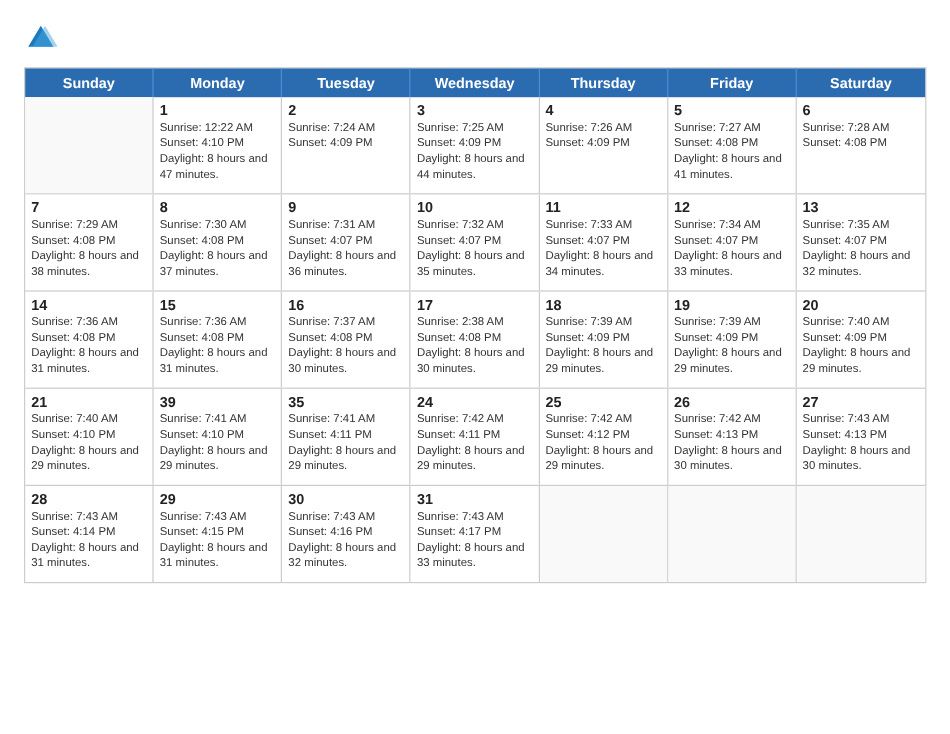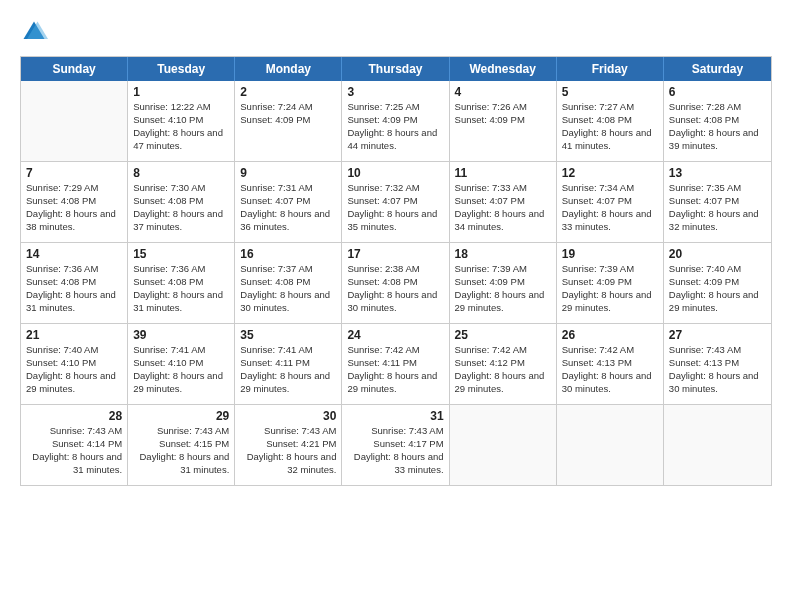--- a/index.html
+++ b/index.html
@@ -79,21 +79,21 @@
       flex: 1;
       display: flex;
       flex-direction: column;
     }
     .cal-week {
       display: grid;
       grid-template-columns: repeat(7, 1fr);
       flex: 1;
       border-bottom: 1px solid #ccc;
     }
-    .cal-week:last-child { border-bottom: none; text-align: right; }
+    .cal-week:last-child { border-bottom: none; }
     .cal-cell {
       border-right: 1px solid #ccc;
       padding: 3px 5px;
       font-size: 9.5px;
       color: #333;
       line-height: 1.35;
       vertical-align: top;
     }
     .cal-cell:last-child { border-right: none; }
     .cal-cell.empty { background: #f9f9f9; }
@@ -122,36 +122,36 @@
     </div>
     <div class="title-block">
       <div class="main-title"></div>
       <div class="subtitle"></div>
     </div>
   </div>
 
   <div class="calendar">
     <div class="cal-header-row" id="cal-header">
         <div class="cal-header-cell">Sunday</div>
+        <div class="cal-header-cell">Monday</div>
         <div class="cal-header-cell">Tuesday</div>
-        <div class="cal-header-cell">Monday</div>
+        <div class="cal-header-cell">Wednesday</div>
         <div class="cal-header-cell">Thursday</div>
-        <div class="cal-header-cell">Wednesday</div>
         <div class="cal-header-cell">Friday</div>
         <div class="cal-header-cell">Saturday</div>
       </div>
     <div class="cal-body" id="cal-body">
         <div class="cal-week">
           <div class="cal-cell empty"></div>
           <div class="cal-cell"><span class="day-num">1</span><span>Sunrise: 12:22 AM</span><br><span>Sunset: 4:10 PM</span><br><span>Daylight: 8 hours and 47 minutes.</span></div>
           <div class="cal-cell"><span class="day-num">2</span><span>Sunrise: 7:24 AM</span><br><span>Sunset: 4:09 PM</span><br></div>
           <div class="cal-cell"><span class="day-num">3</span><span>Sunrise: 7:25 AM</span><br><span>Sunset: 4:09 PM</span><br><span>Daylight: 8 hours and 44 minutes.</span></div>
           <div class="cal-cell"><span class="day-num">4</span><span>Sunrise: 7:26 AM</span><br><span>Sunset: 4:09 PM</span><br></div>
           <div class="cal-cell"><span class="day-num">5</span><span>Sunrise: 7:27 AM</span><br><span>Sunset: 4:08 PM</span><br><span>Daylight: 8 hours and 41 minutes.</span></div>
-          <div class="cal-cell"><span class="day-num">6</span><span>Sunrise: 7:28 AM</span><br><span>Sunset: 4:08 PM</span><br><span>Daylight: 8 hours and 39 minutes.</span></div>
+          <div class="cal-cell"><span class="day-num">6</span><span>Sunrise: 7:28 AM</span><br><span>Sunset: 4:08 PM</span><br></div>
         </div>
         <div class="cal-week">
           <div class="cal-cell"><span class="day-num">7</span><span>Sunrise: 7:29 AM</span><br><span>Sunset: 4:08 PM</span><br><span>Daylight: 8 hours and 38 minutes.</span></div>
           <div class="cal-cell"><span class="day-num">8</span><span>Sunrise: 7:30 AM</span><br><span>Sunset: 4:08 PM</span><br><span>Daylight: 8 hours and 37 minutes.</span></div>
           <div class="cal-cell"><span class="day-num">9</span><span>Sunrise: 7:31 AM</span><br><span>Sunset: 4:07 PM</span><br><span>Daylight: 8 hours and 36 minutes.</span></div>
           <div class="cal-cell"><span class="day-num">10</span><span>Sunrise: 7:32 AM</span><br><span>Sunset: 4:07 PM</span><br><span>Daylight: 8 hours and 35 minutes.</span></div>
           <div class="cal-cell"><span class="day-num">11</span><span>Sunrise: 7:33 AM</span><br><span>Sunset: 4:07 PM</span><br><span>Daylight: 8 hours and 34 minutes.</span></div>
           <div class="cal-cell"><span class="day-num">12</span><span>Sunrise: 7:34 AM</span><br><span>Sunset: 4:07 PM</span><br><span>Daylight: 8 hours and 33 minutes.</span></div>
           <div class="cal-cell"><span class="day-num">13</span><span>Sunrise: 7:35 AM</span><br><span>Sunset: 4:07 PM</span><br><span>Daylight: 8 hours and 32 minutes.</span></div>
         </div>
@@ -169,21 +169,21 @@
           <div class="cal-cell"><span class="day-num">39</span><span>Sunrise: 7:41 AM</span><br><span>Sunset: 4:10 PM</span><br><span>Daylight: 8 hours and 29 minutes.</span></div>
           <div class="cal-cell"><span class="day-num">35</span><span>Sunrise: 7:41 AM</span><br><span>Sunset: 4:11 PM</span><br><span>Daylight: 8 hours and 29 minutes.</span></div>
           <div class="cal-cell"><span class="day-num">24</span><span>Sunrise: 7:42 AM</span><br><span>Sunset: 4:11 PM</span><br><span>Daylight: 8 hours and 29 minutes.</span></div>
           <div class="cal-cell"><span class="day-num">25</span><span>Sunrise: 7:42 AM</span><br><span>Sunset: 4:12 PM</span><br><span>Daylight: 8 hours and 29 minutes.</span></div>
           <div class="cal-cell"><span class="day-num">26</span><span>Sunrise: 7:42 AM</span><br><span>Sunset: 4:13 PM</span><br><span>Daylight: 8 hours and 30 minutes.</span></div>
           <div class="cal-cell"><span class="day-num">27</span><span>Sunrise: 7:43 AM</span><br><span>Sunset: 4:13 PM</span><br><span>Daylight: 8 hours and 30 minutes.</span></div>
         </div>
         <div class="cal-week">
           <div class="cal-cell"><span class="day-num">28</span><span>Sunrise: 7:43 AM</span><br><span>Sunset: 4:14 PM</span><br><span>Daylight: 8 hours and 31 minutes.</span></div>
           <div class="cal-cell"><span class="day-num">29</span><span>Sunrise: 7:43 AM</span><br><span>Sunset: 4:15 PM</span><br><span>Daylight: 8 hours and 31 minutes.</span></div>
-          <div class="cal-cell"><span class="day-num">30</span><span>Sunrise: 7:43 AM</span><br><span>Sunset: 4:21 PM</span><br><span>Daylight: 8 hours and 32 minutes.</span></div>
+          <div class="cal-cell"><span class="day-num">30</span><span>Sunrise: 7:43 AM</span><br><span>Sunset: 4:16 PM</span><br><span>Daylight: 8 hours and 32 minutes.</span></div>
           <div class="cal-cell"><span class="day-num">31</span><span>Sunrise: 7:43 AM</span><br><span>Sunset: 4:17 PM</span><br><span>Daylight: 8 hours and 33 minutes.</span></div>
           <div class="cal-cell empty"></div>
           <div class="cal-cell empty"></div>
           <div class="cal-cell empty"></div>
         </div>
       </div>
   </div>
 </div>
 
 </body></html>

